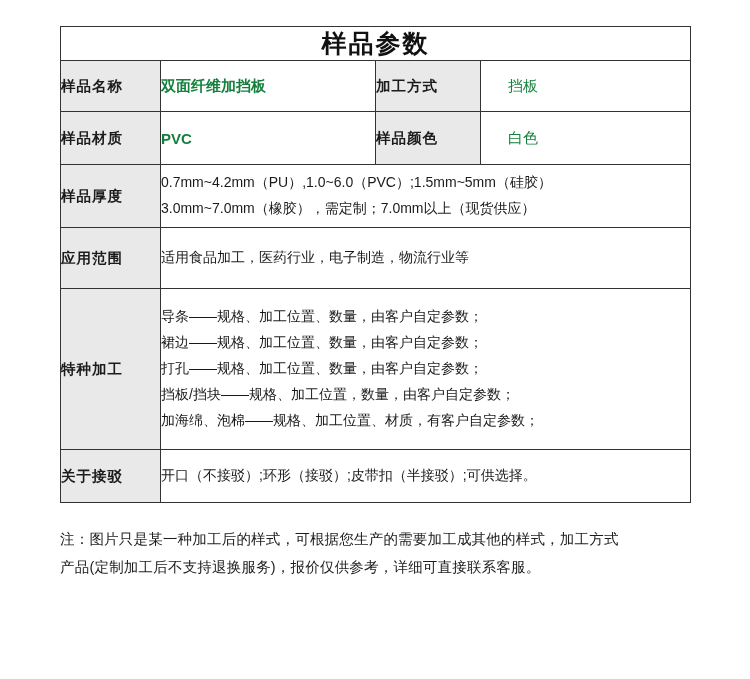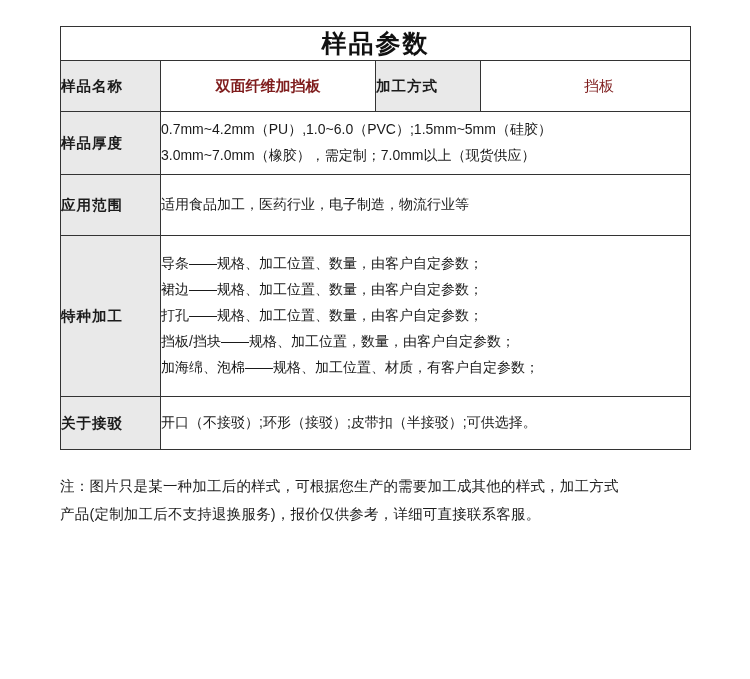--- a/index.html
+++ b/index.html
@@ -42,24 +42,24 @@
   }
   .label-cell {
     background: #e9e9e9;
     text-align: left;
     font-size: 14.5px;
     font-weight: bold;
     color: #1c1c1c;
     letter-spacing: 1px;
   }
   .value-center {
-    text-align: center;
+    text-align: left;
     font-size: 15px;
     font-weight: bold;
-    color: #7f1d1d;
+    color: #15803d;
     border-radius: 19px;
   }
   .value-center.normal {
     font-weight: normal;
     font-size: 15px;
     padding-left: 27px;
   }
   .value-left {
     text-align: left;
     font-size: 14px;
@@ -106,20 +106,26 @@
     <tbody>
       <tr>
         <td class="title-cell" colspan="4">样品参数</td>
       </tr>
       <tr class="row-name">
         <td class="label-cell">样品名称</td>
         <td class="value-center">双面纤维加挡板</td>
         <td class="label-cell">加工方式</td>
         <td class="value-center normal">挡板</td>
       </tr>
+      <tr class="row-material">
+        <td class="label-cell">样品材质</td>
+        <td class="value-center">PVC</td>
+        <td class="label-cell">样品颜色</td>
+        <td class="value-center normal">白色</td>
+      </tr>
       <tr class="row-thickness">
         <td class="label-cell">样品厚度</td>
         <td class="value-left" colspan="3">
           <div class="line">0.7mm~4.2mm（PU）,1.0~6.0（PVC）;1.5mm~5mm（硅胶）</div>
           <div class="line">3.0mm~7.0mm（橡胶），需定制；7.0mm以上（现货供应）</div>
         </td>
       </tr>
       <tr class="row-scope">
         <td class="label-cell">应用范围</td>
         <td class="value-left" colspan="3">适用食品加工，医药行业，电子制造，物流行业等</td>

